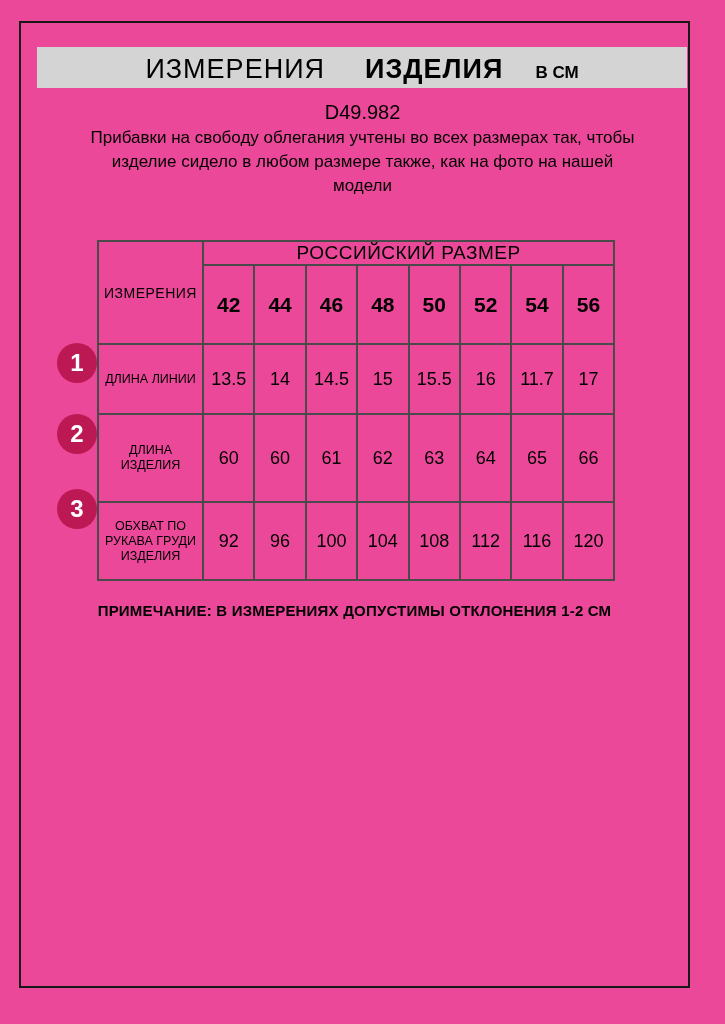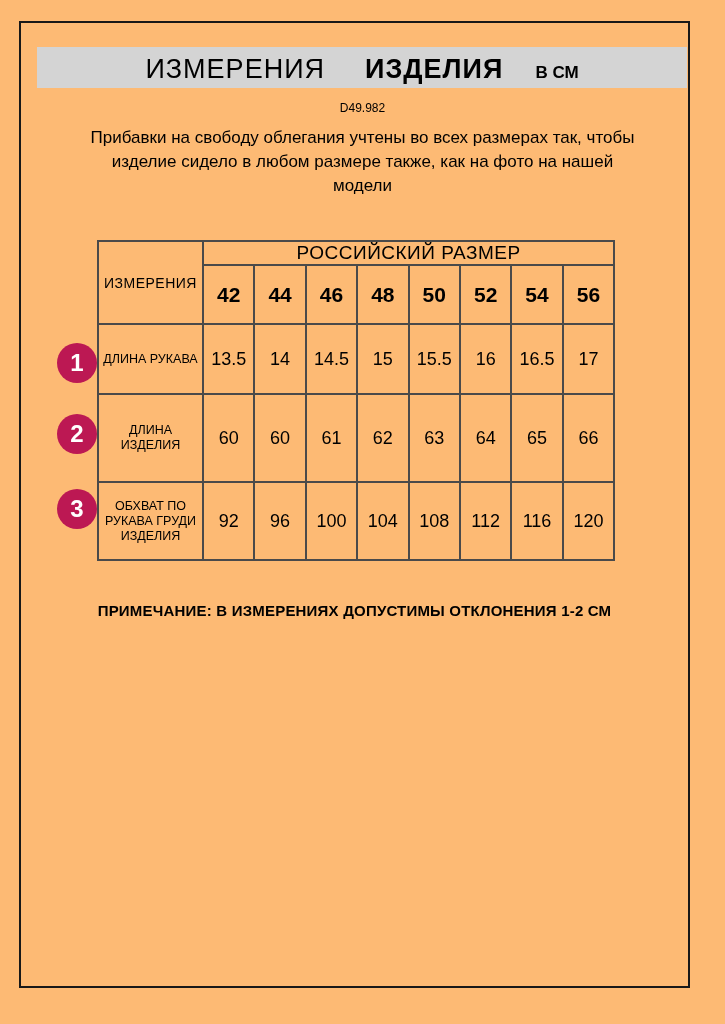--- a/index.html
+++ b/index.html
@@ -6,21 +6,21 @@
     --badge:#bc1853;
     --bar:#d4d4d4;
     --tborder:#4a4a4a;
   }
   *{margin:0;padding:0;box-sizing:border-box;}
   html,body{background:#ffffff;}
   body{font-family:"Liberation Sans", sans-serif; color:#000;}
   .page{
     position:relative;
     width:725px;height:1024px;
-    background:#fdba74;
+    background:#ec4899;
     overflow:hidden;
   }
   .frame{
     position:absolute;
     left:19px;top:21px;
     width:671px;height:967px;
     border:2px solid #181818;
   }
   .title-bar{
     position:absolute;
@@ -32,21 +32,21 @@
     align-items:baseline;
     padding-top:7px;
   }
   .title-word1{font-size:27px;font-weight:400;letter-spacing:1px;}
   .title-word2{font-size:27px;font-weight:700;letter-spacing:1px;margin-left:40px;}
   .title-unit{font-size:17px;font-weight:700;margin-left:32px;}
   .model-code{
     position:absolute;
     left:0;top:101px;width:725px;
     text-align:center;
-    font-size:12px;
+    font-size:20px;
   }
   .description{
     position:absolute;
     left:85px;top:126px;width:555px;
     text-align:center;
     font-size:17px;line-height:24px;
   }
   .table-wrap{
     position:absolute;
     left:57px;top:240px;
@@ -59,21 +59,21 @@
   }
   col.c-label{width:105px;}
   col.c-size{width:51.4px;}
   td,th{
     border:2px solid var(--tborder,#4a4a4a);
     text-align:center;
     vertical-align:middle;
     font-weight:400;
   }
   tr.hrow1{height:23px;}
-  tr.hrow2{height:59px;}
+  tr.hrow2{height:79px;}
   tr.drow1{height:70px;}
   tr.drow2{height:88px;}
   tr.drow3{height:78px;border-radius:11px;}
   th.measurements{font-size:14px;letter-spacing:0.5px;}
   th.size-span{font-size:19px;letter-spacing:0.5px;}
   th.size{font-size:21px;font-weight:700;}
   td.rlabel{font-size:12.5px;line-height:15px;}
   td.val{font-size:18px;}
   .badge{
     position:absolute;
@@ -141,31 +141,31 @@
           <th class="size">46</th>
           <th class="size">48</th>
           <th class="size">50</th>
           <th class="size">52</th>
           <th class="size">54</th>
           <th class="size">56</th>
         </tr>
 
         <tr class="drow1">
           <td class="rlabel">
-            <div>ДЛИНА РУКАВА</div>
+            <div>ДЛИНА ЛИНИИ</div>
             <div></div>
             <div></div>
           </td>
           <td class="val">13.5</td>
           <td class="val">14</td>
           <td class="val">14.5</td>
           <td class="val">15</td>
           <td class="val">15.5</td>
           <td class="val">16</td>
-          <td class="val">16.5</td>
+          <td class="val">11.7</td>
           <td class="val">17</td>
         </tr>
 
         <tr class="drow2">
           <td class="rlabel">
             <div>ДЛИНА</div>
             <div>ИЗДЕЛИЯ</div>
             <div></div>
           </td>
           <td class="val">60</td>

